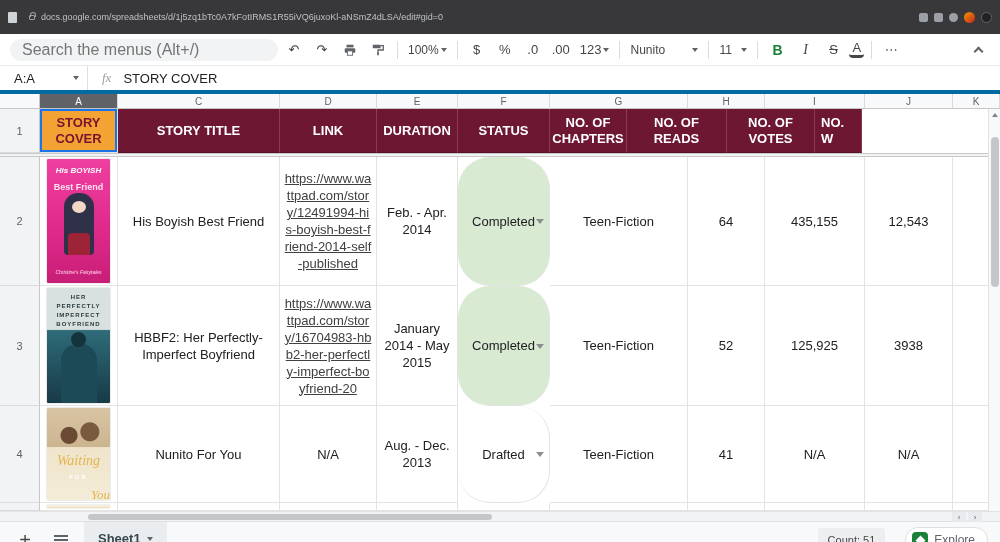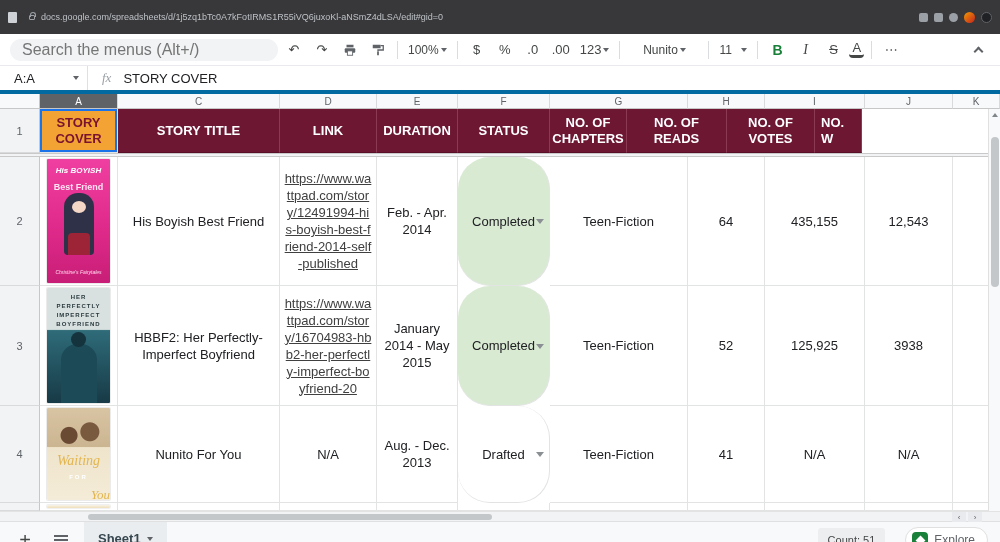--- a/index.html
+++ b/index.html
@@ -26,21 +26,21 @@
   .search-pill { width:268px; height:22px; background:#f1f3f4; border:none; border-radius:11px;
     padding:0 12px; font-size:16px; color:#8b5cf6; outline:none; flex:none;
     font-family:"Liberation Sans", sans-serif; }
   .tbtn { min-width:24px; height:24px; display:flex; align-items:center; justify-content:center;
     color:#444746; font-size:13px; border-radius:4px; gap:2px; padding:0 3px; white-space:nowrap; }
   .tbtn svg { display:block; }
   .tdiv { width:1px; height:18px; background:#dadce0; margin:0 3px; flex:none; }
   .tri { width:0; height:0; border-left:3.5px solid transparent; border-right:3.5px solid transparent;
     border-top:4px solid #5f6368; display:inline-block; }
   .zoom-btn { font-size:12px; color:#444746; }
-  .fontname { width:74px; justify-content:center; font-size:12px; }
+  .fontname { width:74px; justify-content:space-between; font-size:12px; }
   .fontsize { width:34px; justify-content:space-between; font-size:12px; }
   .b-green { color:#188038; font-weight:bold; font-size:14px; }
   .i-it { font-style:italic; font-family:"Liberation Serif",serif; font-size:14px; }
   .s-strike { text-decoration:line-through; }
   .a-color { border-bottom:3px solid #444746; line-height:12px; height:16px; min-width:14px; }
   .spacer { flex:1 1 auto; }
   .chev-up { width:7px; height:7px; border-left:2px solid #5f6368; border-top:2px solid #5f6368;
     transform:rotate(45deg); margin-top:3px; }
 
   

